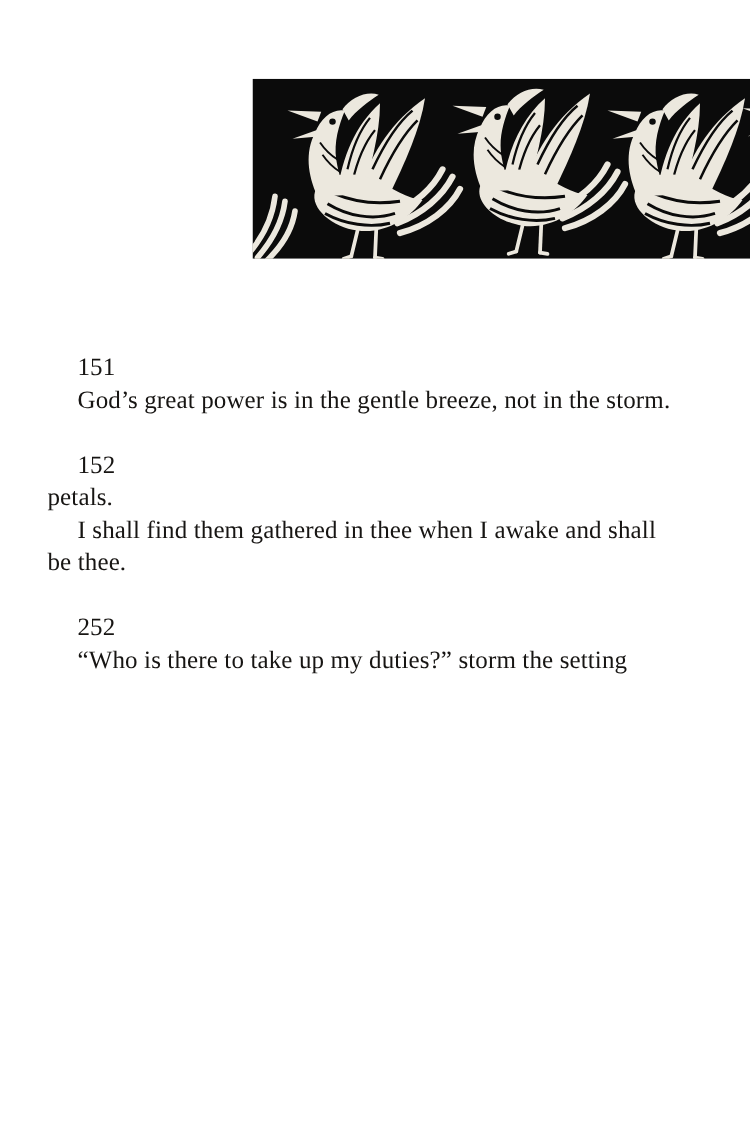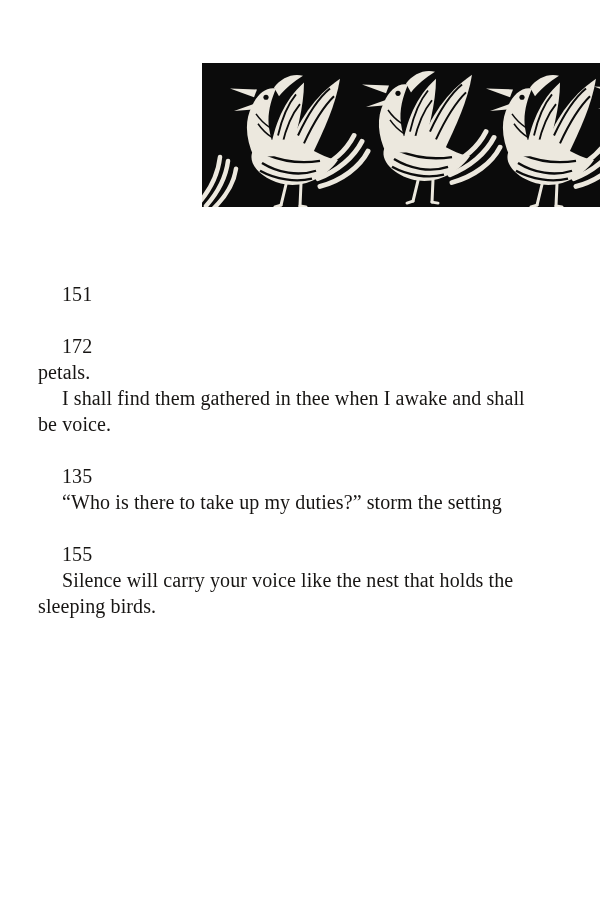--- a/index.html
+++ b/index.html
@@ -123,34 +123,30 @@
       <path d="M12,68 C24,54 32,38 34,22"></path>
       <path d="M20,70 C32,58 40,44 42,30"></path>
     </g>
   </svg>
 </div>
 
 <div class="text-block">
 
   <div class="aphorism">
     <div class="line num">151</div>
+    <div class="line ind">God’s great power is in the gentle breeze, not in the storm.</div>
   </div>
 
   <div class="aphorism">
-    <div class="line num">172</div>
+    <div class="line num">152</div>
     <div class="line">petals.</div>
     <div class="line ind">I shall find them gathered in thee when I awake and shall</div>
-    <div class="line">be voice.</div>
+    <div class="line">be thee.</div>
   </div>
 
   <div class="aphorism">
-    <div class="line num">135</div>
+    <div class="line num">252</div>
     <div class="line ind">“Who is there to take up my duties?” storm the setting</div>
   </div>
 
 
-  <div class="aphorism">
-    <div class="line num">155</div>
-    <div class="line ind">Silence will carry your voice like the nest that holds the</div>
-    <div class="line">sleeping birds.</div>
-  </div>
 
 </div>
 
 </body></html>

